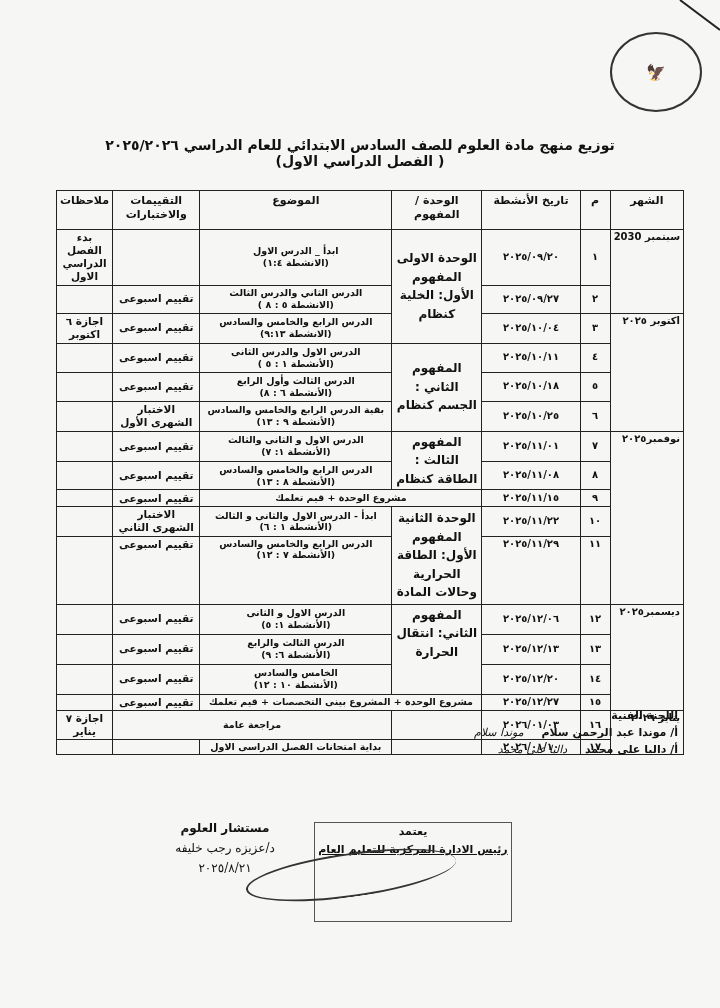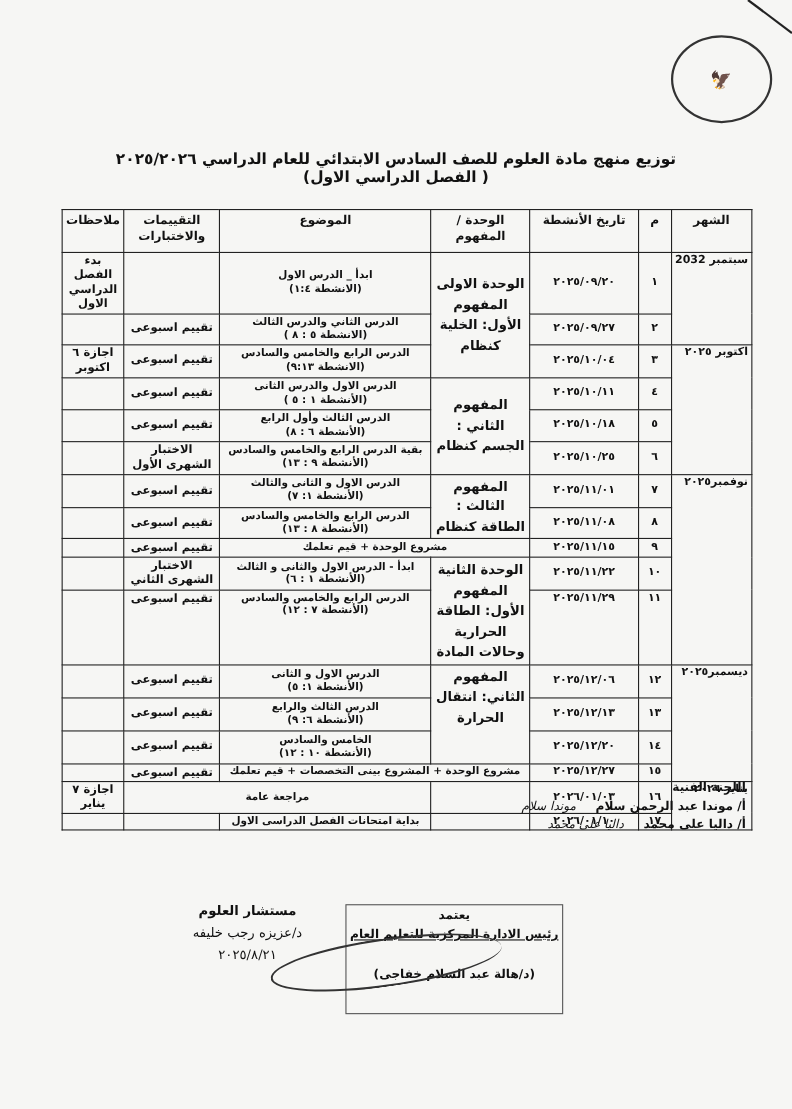--- a/index.html
+++ b/index.html
@@ -58,21 +58,21 @@
         <th class="c-date">تاريخ الأنشطة</th>
         <th class="c-unit" style="font-size:11px;line-height:1.25!important">الوحدة /المفهوم</th>
         <th class="c-topic" style="font-size:11px">الموضوع</th>
         <th class="c-eval">التقييمات والاختبارات</th>
         <th class="c-notes">ملاحظات</th>
       </tr>
     </thead>
     <tbody>
 
       <tr style="height:36px">
-        <td class="c-month" rowspan="2">سبتمبر 2032</td>
+        <td class="c-month" rowspan="2">سبتمبر 2030</td>
         <td class="c-num">١</td>
         <td class="c-date">٢٠٢٥/٠٩/٢٠</td>
         <td class="c-unit" rowspan="3">الوحدة الاولى المفهوم الأول: الخلية كنظام</td>
         <td class="c-topic"><span>ابدأ _ الدرس الاول</span><span class="act">(الانشطة  ١:٤)</span></td>
         <td class="c-eval"></td>
         <td class="c-notes">بدء الفصل الدراسي الاول</td>
       </tr>
 
       <tr style="height:28px">
         <td class="c-num">٢</td>
@@ -228,17 +228,16 @@
   <div class="advisor">
     <div>مستشار العلوم</div>
     <div class="sig">د/عزيزه رجب خليفه</div>
     <div class="sig">٢٠٢٥/٨/٢١</div>
   </div>
 
   <div class="stamp">
     <div>يعتمد</div>
     <div style="text-decoration:underline">رئيس الادارة المركزية للتعليم العام</div>
     <div style="height:18px"></div>
-    <div>(د/هالة عبد السلام خفاجى)</div>
     <div class="scrawl"></div>
   </div>
 
 </div>
 
 </body></html>

